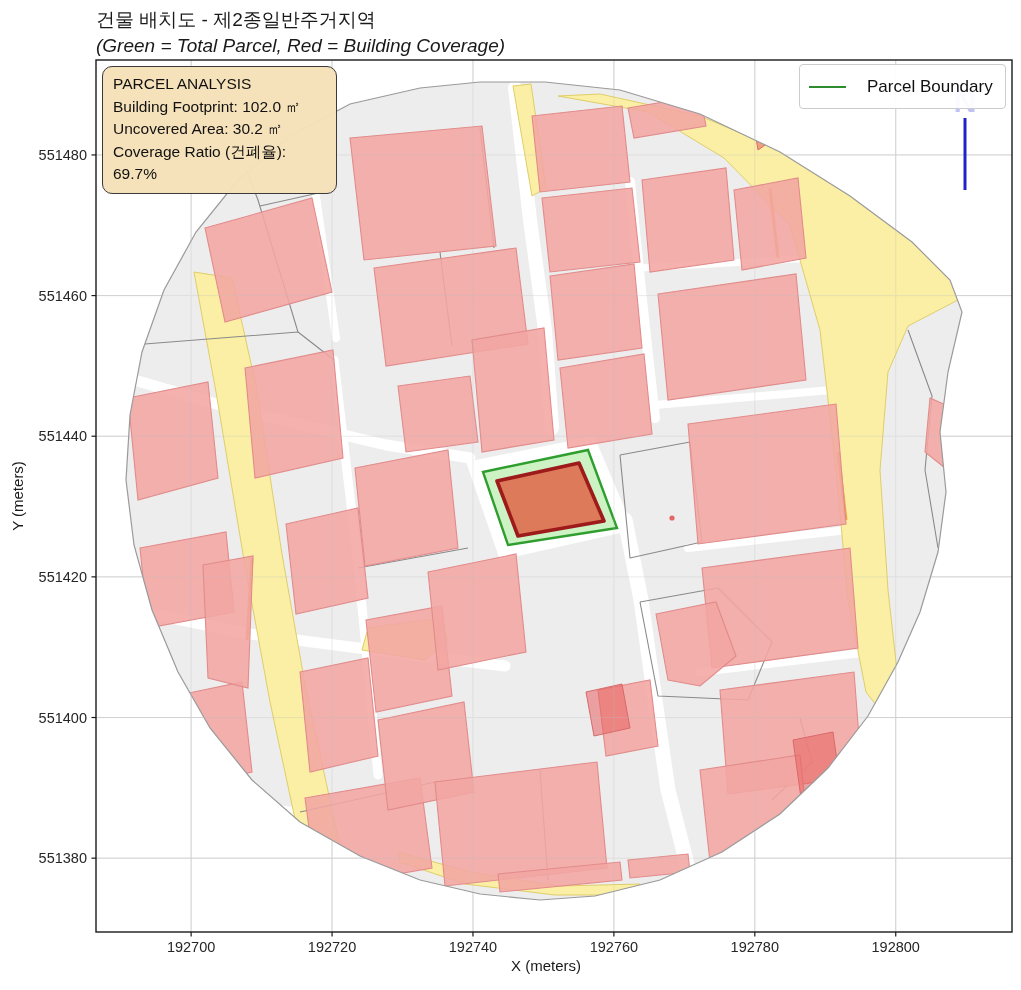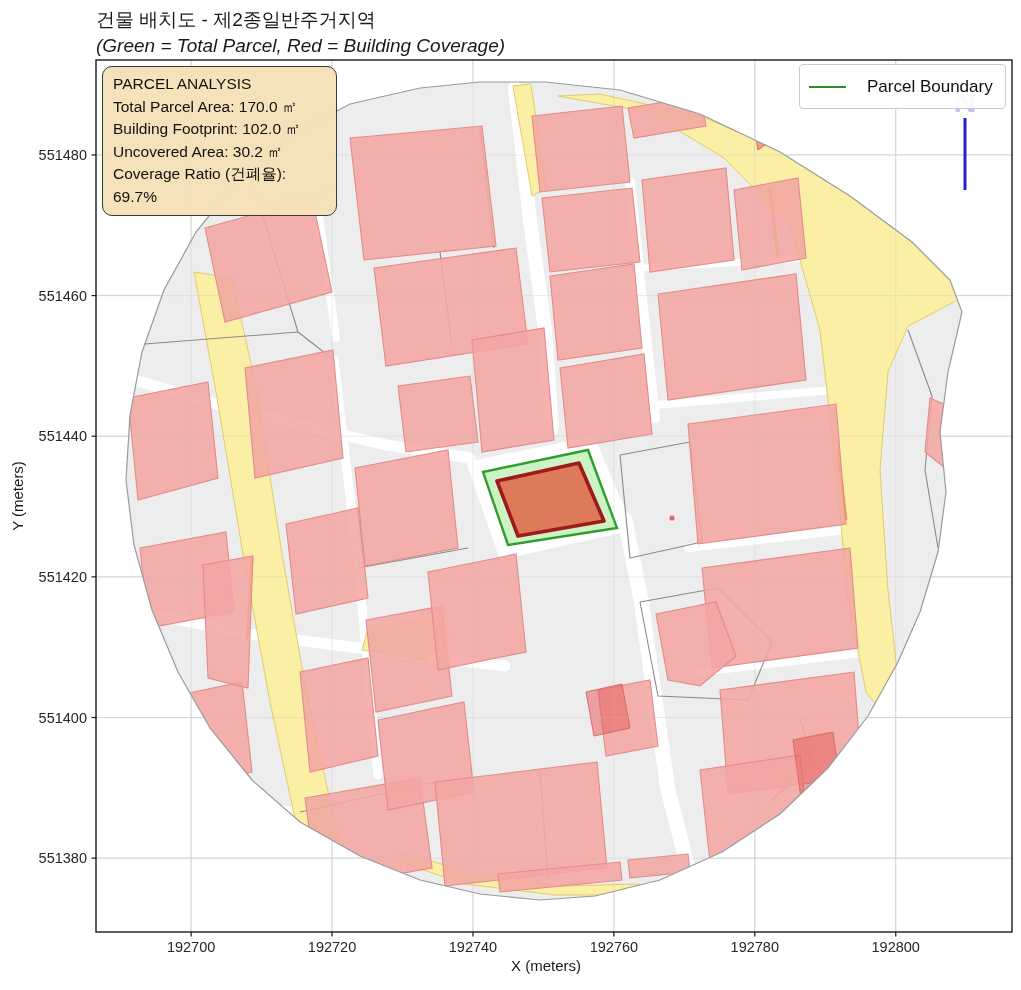--- a/index.html
+++ b/index.html
@@ -167,21 +167,20 @@
       <line x1="91.5" y1="436.22580645161287" x2="96" y2="436.22580645161287" stroke="#1a1a1a" stroke-width="1.2"></line>
       <text x="87" y="441.22580645161287" text-anchor="end" font-size="14.5" fill="#262626">551440</text>
       <line x1="91.5" y1="295.58064516129036" x2="96" y2="295.58064516129036" stroke="#1a1a1a" stroke-width="1.2"></line>
       <text x="87" y="300.58064516129036" text-anchor="end" font-size="14.5" fill="#262626">551460</text>
       <line x1="91.5" y1="154.9354838709678" x2="96" y2="154.9354838709678" stroke="#1a1a1a" stroke-width="1.2"></line>
       <text x="87" y="159.9354838709678" text-anchor="end" font-size="14.5" fill="#262626">551480</text>
     </svg>
 
   <div class="infobox">
     <div>PARCEL ANALYSIS</div>
-    <div>Total Parcel Area: 170.0 ㎡</div>
     <div>Building Footprint: 102.0 ㎡</div>
     <div>Uncovered Area: 30.2 ㎡</div>
     <div>Coverage Ratio (건폐율): 69.7%</div>
   </div>
 
   <div class="legend">
     <div class="legend-row">
       <span class="sw-line"></span>
       <span>Parcel Boundary</span>
     </div>

